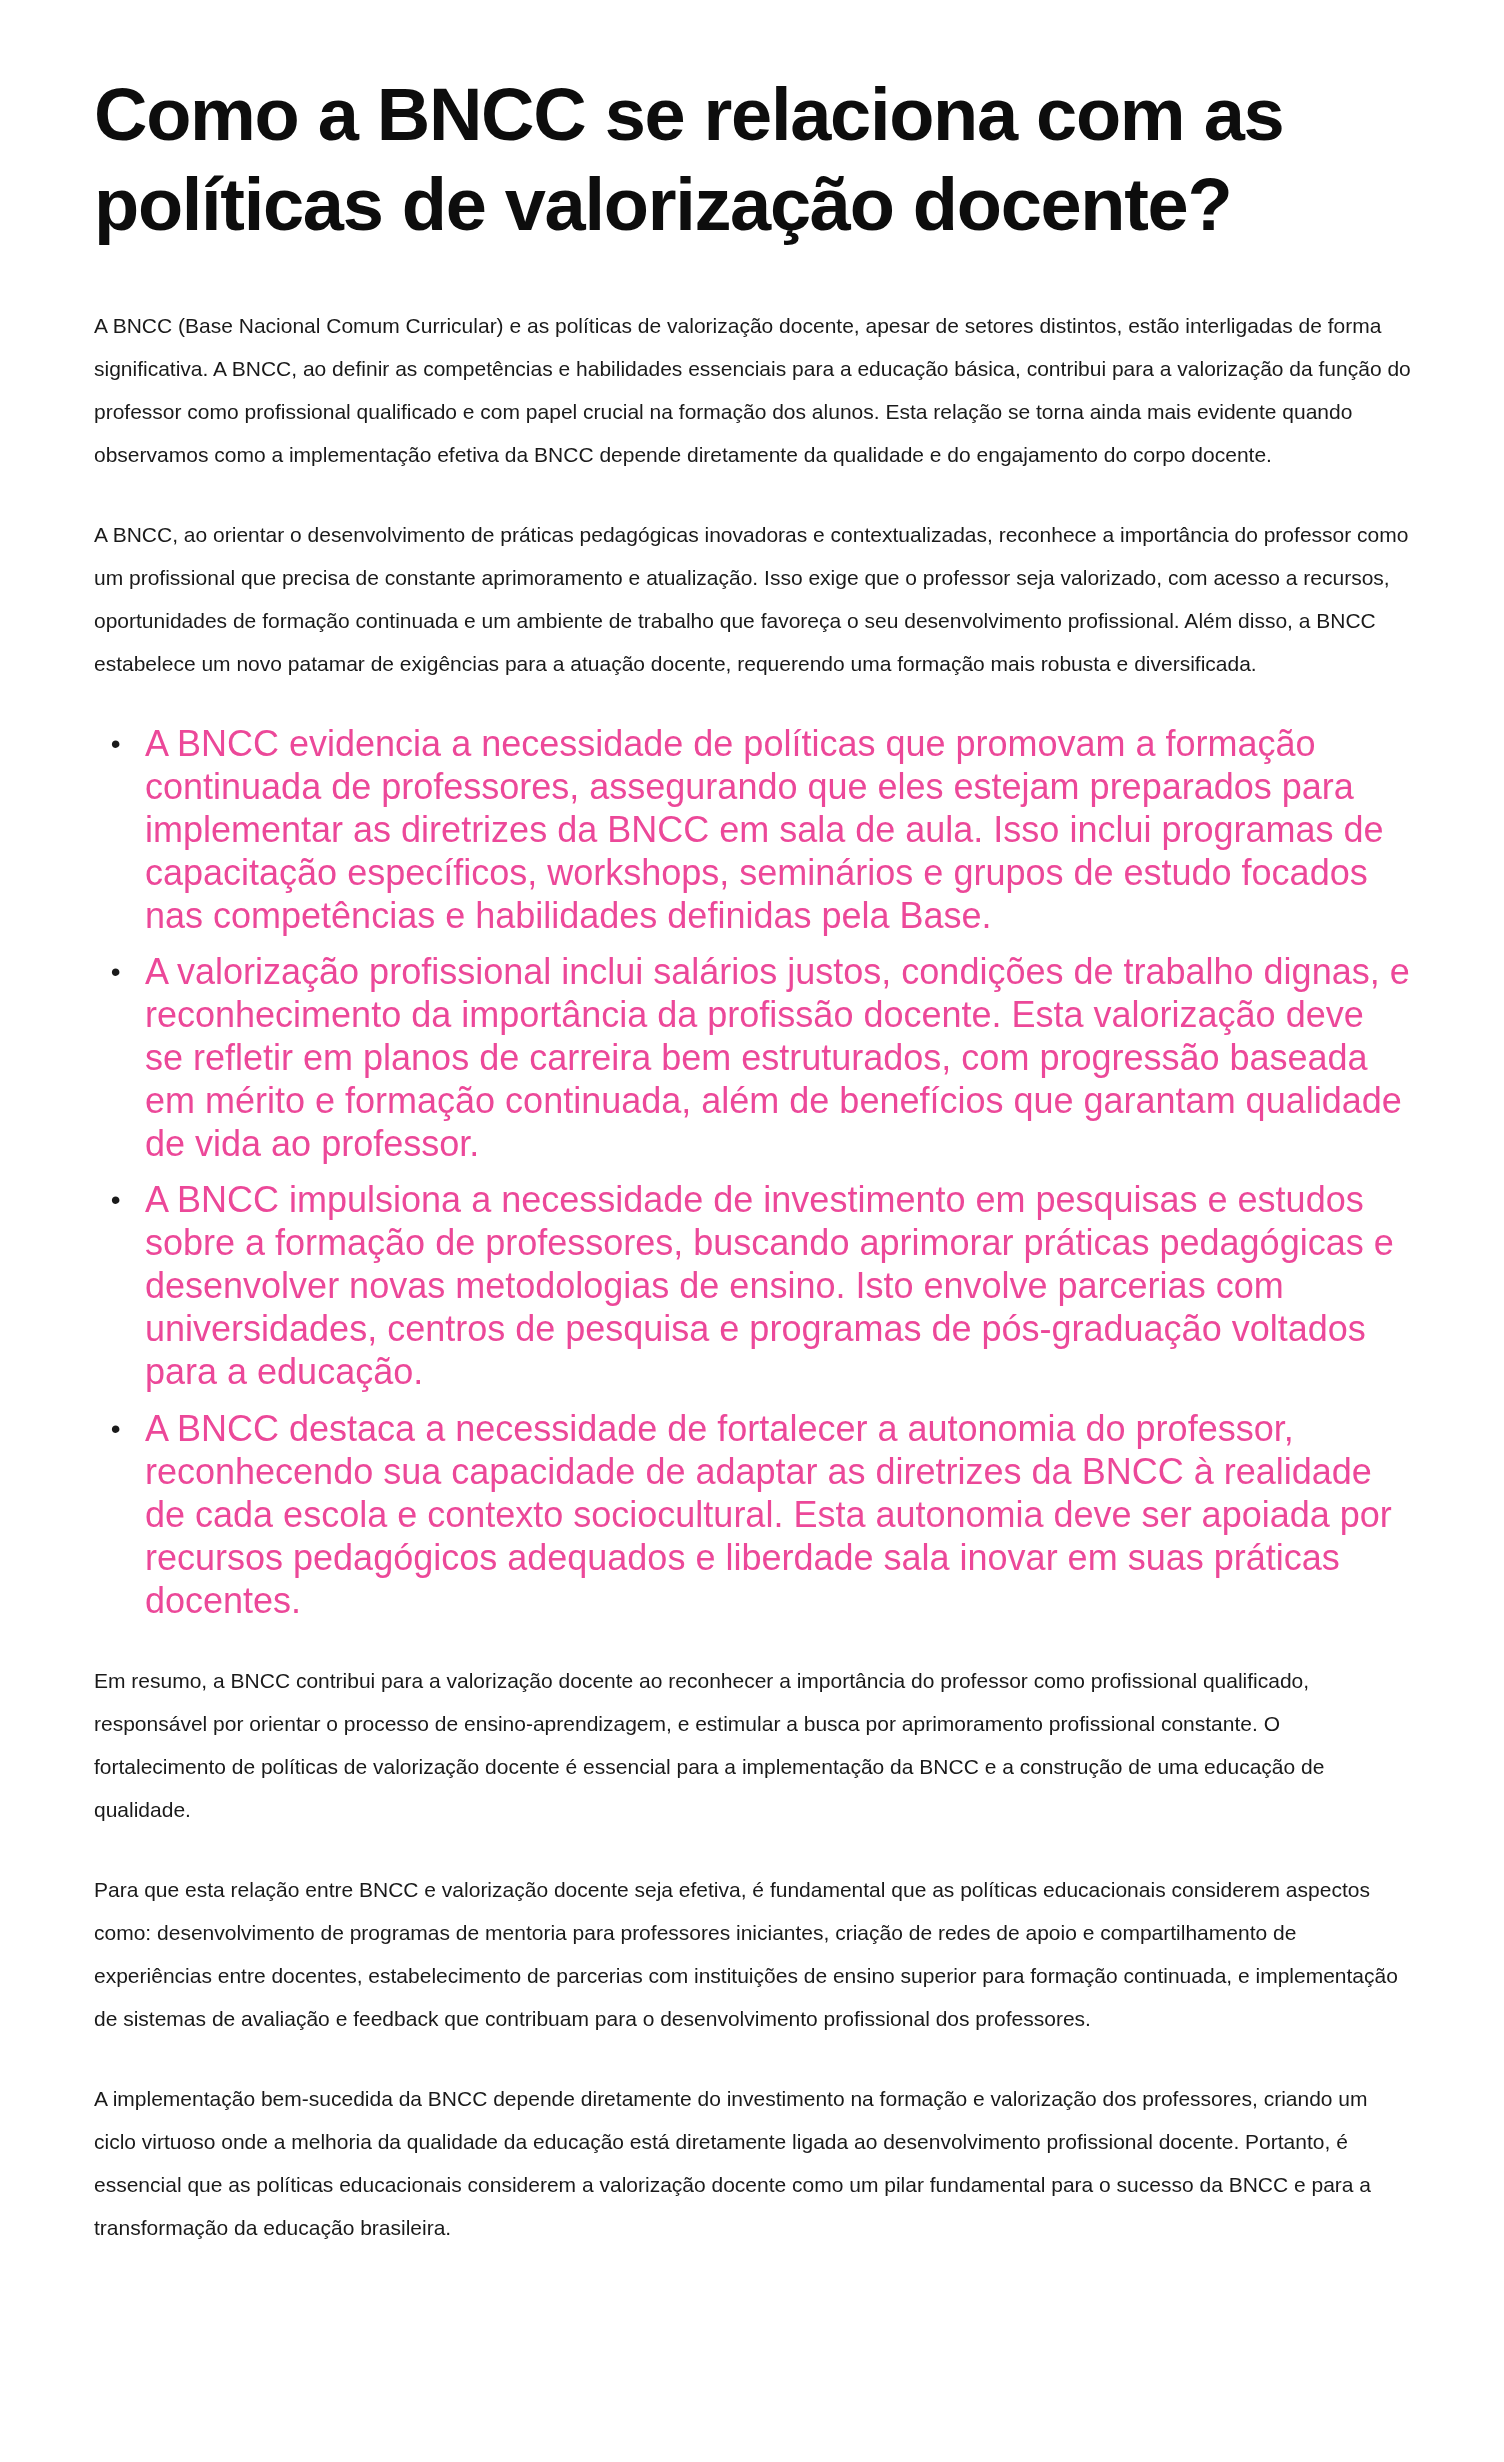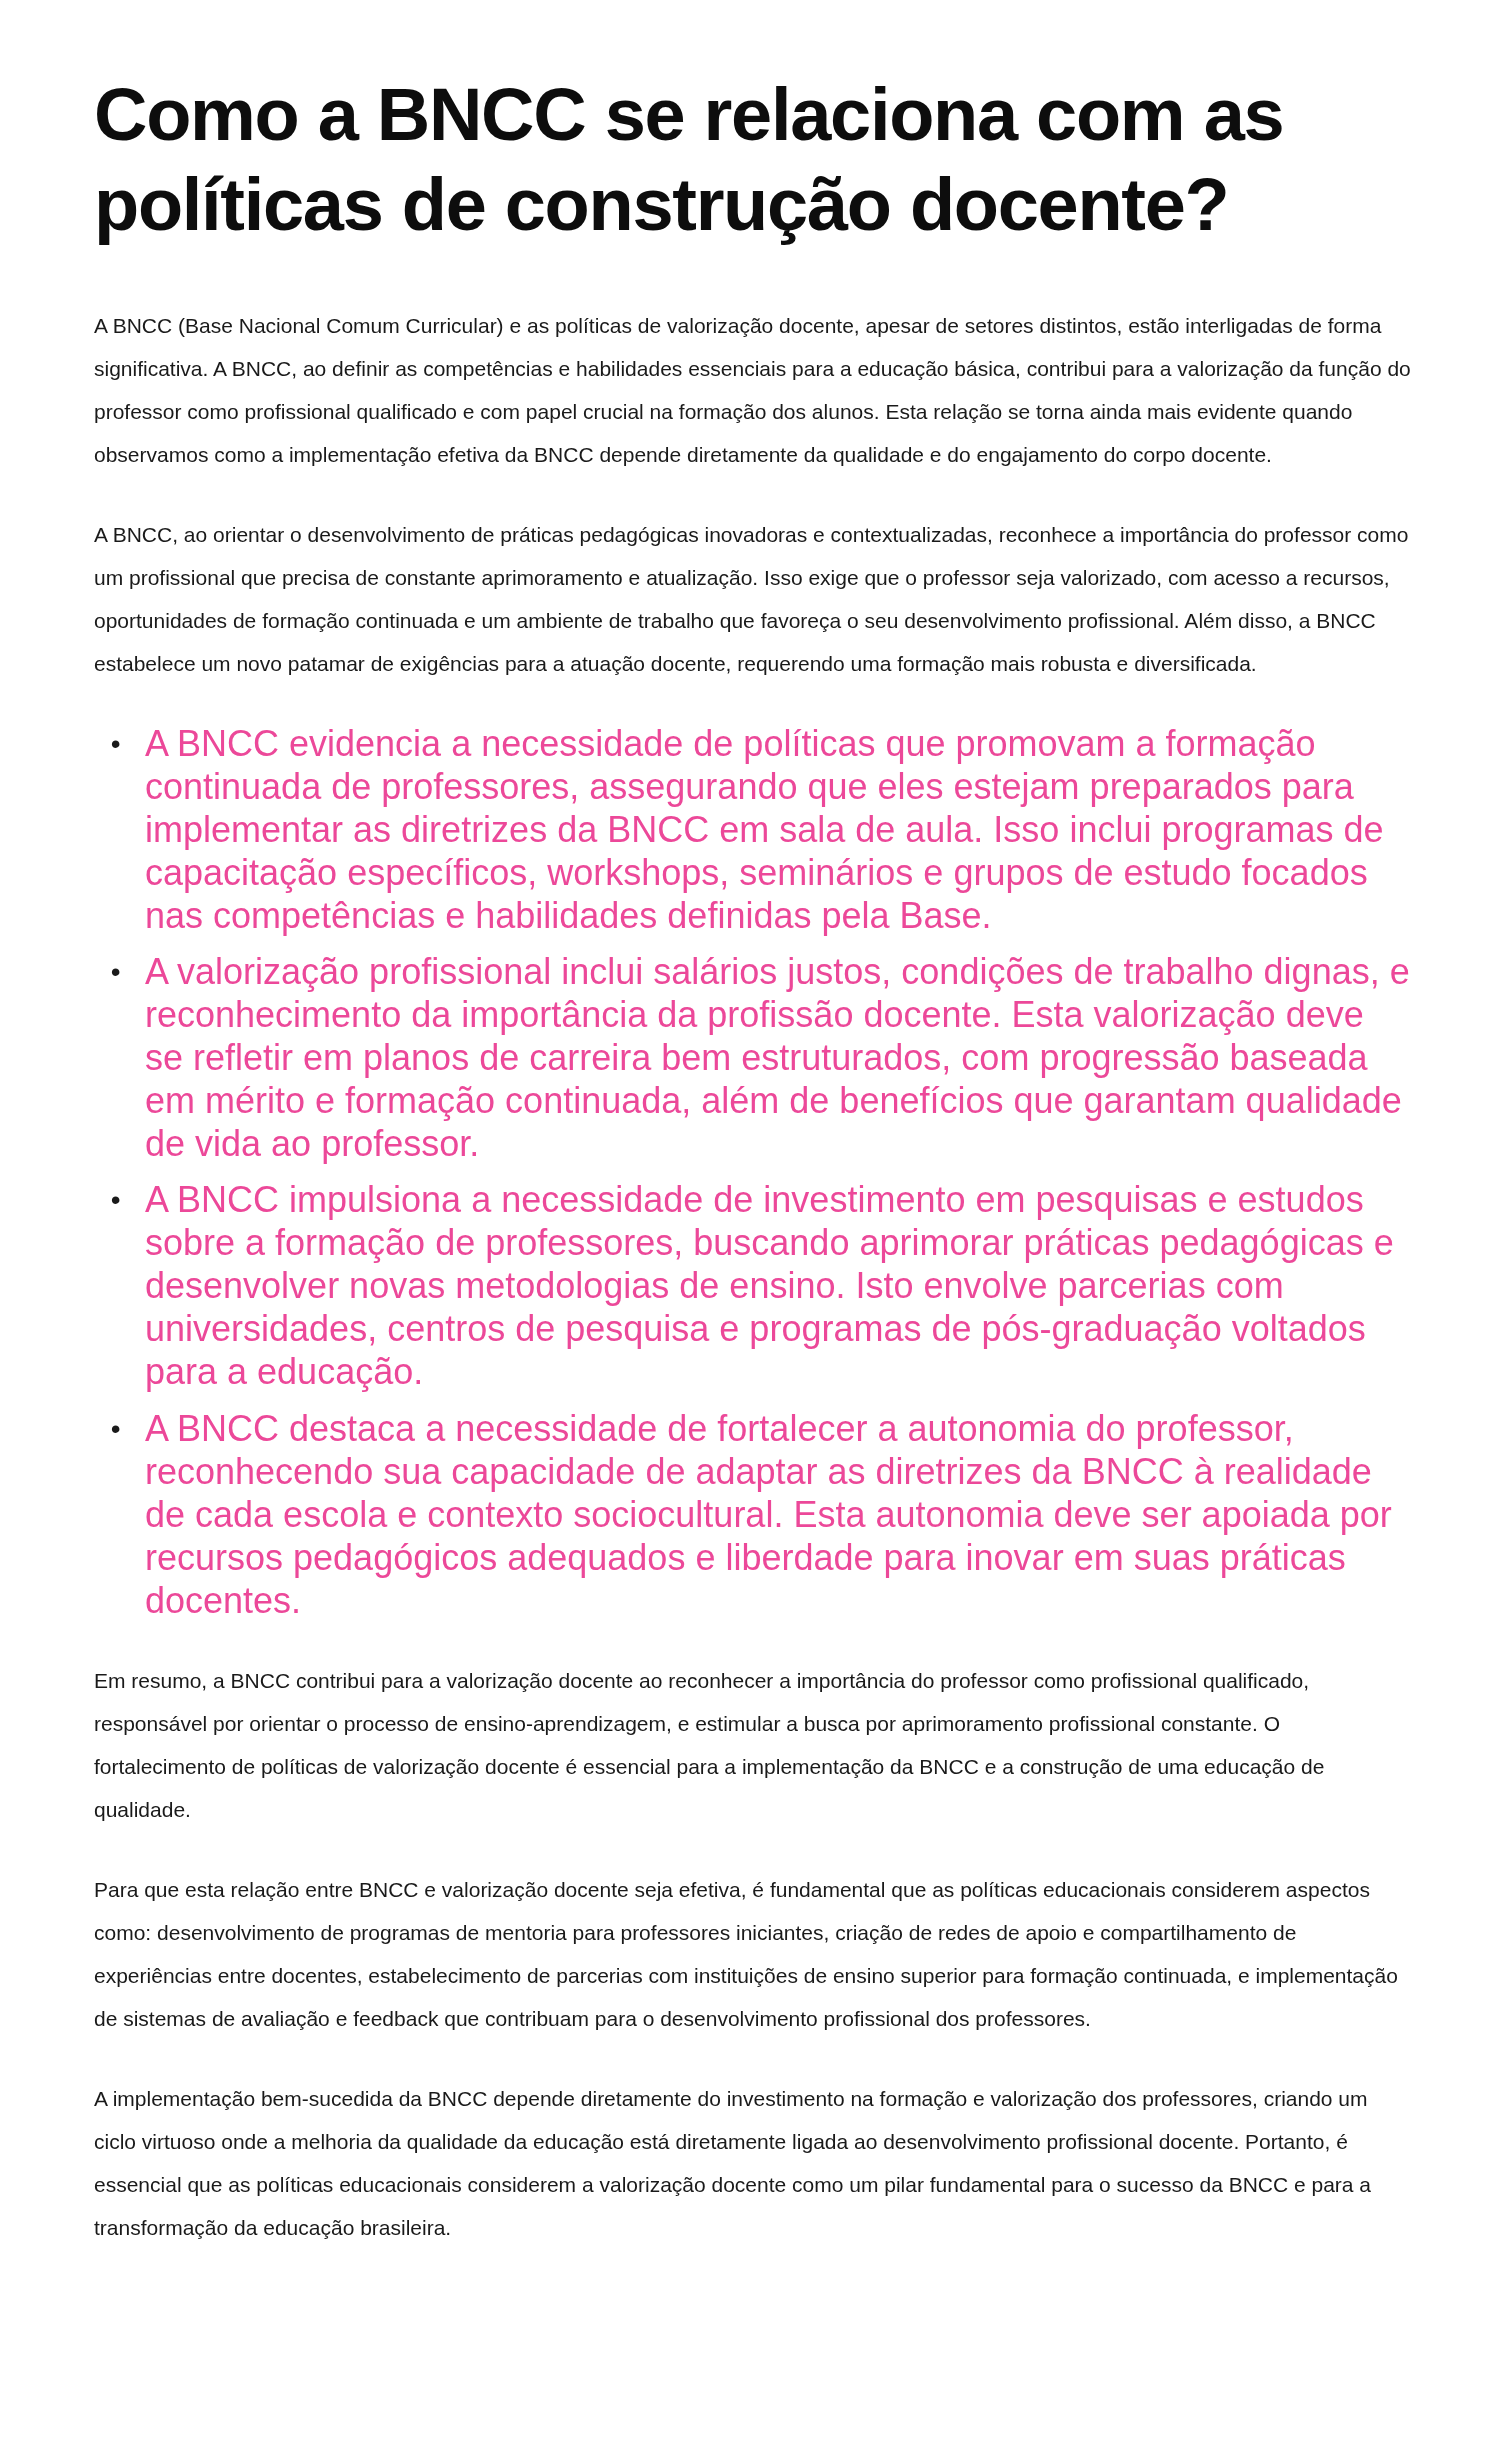--- a/index.html
+++ b/index.html
@@ -61,42 +61,42 @@
     font-size: 36px;
     line-height: 43px;
     color: #ec4899;
   }
 </style>
 </head>
 <body>
 
 <article class="article">
 
-  <h1 class="page-title">Como a BNCC se relaciona com as políticas de construção docente?</h1>
+  <h1 class="page-title">Como a BNCC se relaciona com as políticas de valorização docente?</h1>
 
   <p class="para">A BNCC (Base Nacional Comum Curricular) e as políticas de valorização docente, apesar de setores distintos, estão interligadas de forma significativa. A BNCC, ao definir as competências e habilidades essenciais para a educação básica, contribui para a valorização da função do professor como profissional qualificado e com papel crucial na formação dos alunos. Esta relação se torna ainda mais evidente quando observamos como a implementação efetiva da BNCC depende diretamente da qualidade e do engajamento do corpo docente.</p>
 
   <p class="para">A BNCC, ao orientar o desenvolvimento de práticas pedagógicas inovadoras e contextualizadas, reconhece a importância do professor como um profissional que precisa de constante aprimoramento e atualização. Isso exige que o professor seja valorizado, com acesso a recursos, oportunidades de formação continuada e um ambiente de trabalho que favoreça o seu desenvolvimento profissional. Além disso, a BNCC estabelece um novo patamar de exigências para a atuação docente, requerendo uma formação mais robusta e diversificada.</p>
 
   <ul class="bullet-list">
     <li>
       <span class="bullet-marker">•</span>
       <span class="bullet-text">A BNCC evidencia a necessidade de políticas que promovam a formação continuada de professores, assegurando que eles estejam preparados para implementar as diretrizes da BNCC em sala de aula. Isso inclui programas de capacitação específicos, workshops, seminários e grupos de estudo focados nas competências e habilidades definidas pela Base.</span>
     </li>
     <li>
       <span class="bullet-marker">•</span>
       <span class="bullet-text">A valorização profissional inclui salários justos, condições de trabalho dignas, e reconhecimento da importância da profissão docente. Esta valorização deve se refletir em planos de carreira bem estruturados, com progressão baseada em mérito e formação continuada, além de benefícios que garantam qualidade de vida ao professor.</span>
     </li>
     <li>
       <span class="bullet-marker">•</span>
       <span class="bullet-text">A BNCC impulsiona a necessidade de investimento em pesquisas e estudos sobre a formação de professores, buscando aprimorar práticas pedagógicas e desenvolver novas metodologias de ensino. Isto envolve parcerias com universidades, centros de pesquisa e programas de pós-graduação voltados para a educação.</span>
     </li>
     <li>
       <span class="bullet-marker">•</span>
-      <span class="bullet-text">A BNCC destaca a necessidade de fortalecer a autonomia do professor, reconhecendo sua capacidade de adaptar as diretrizes da BNCC à realidade de cada escola e contexto sociocultural. Esta autonomia deve ser apoiada por recursos pedagógicos adequados e liberdade para inovar em suas práticas docentes.</span>
+      <span class="bullet-text">A BNCC destaca a necessidade de fortalecer a autonomia do professor, reconhecendo sua capacidade de adaptar as diretrizes da BNCC à realidade de cada escola e contexto sociocultural. Esta autonomia deve ser apoiada por recursos pedagógicos adequados e liberdade sala inovar em suas práticas docentes.</span>
     </li>
   </ul>
 
   <p class="para">Em resumo, a BNCC contribui para a valorização docente ao reconhecer a importância do professor como profissional qualificado, responsável por orientar o processo de ensino-aprendizagem, e estimular a busca por aprimoramento profissional constante. O fortalecimento de políticas de valorização docente é essencial para a implementação da BNCC e a construção de uma educação de qualidade.</p>
 
   <p class="para">Para que esta relação entre BNCC e valorização docente seja efetiva, é fundamental que as políticas educacionais considerem aspectos como: desenvolvimento de programas de mentoria para professores iniciantes, criação de redes de apoio e compartilhamento de experiências entre docentes, estabelecimento de parcerias com instituições de ensino superior para formação continuada, e implementação de sistemas de avaliação e feedback que contribuam para o desenvolvimento profissional dos professores.</p>
 
   <p class="para">A implementação bem-sucedida da BNCC depende diretamente do investimento na formação e valorização dos professores, criando um ciclo virtuoso onde a melhoria da qualidade da educação está diretamente ligada ao desenvolvimento profissional docente. Portanto, é essencial que as políticas educacionais considerem a valorização docente como um pilar fundamental para o sucesso da BNCC e para a transformação da educação brasileira.</p>
 
 </article>

